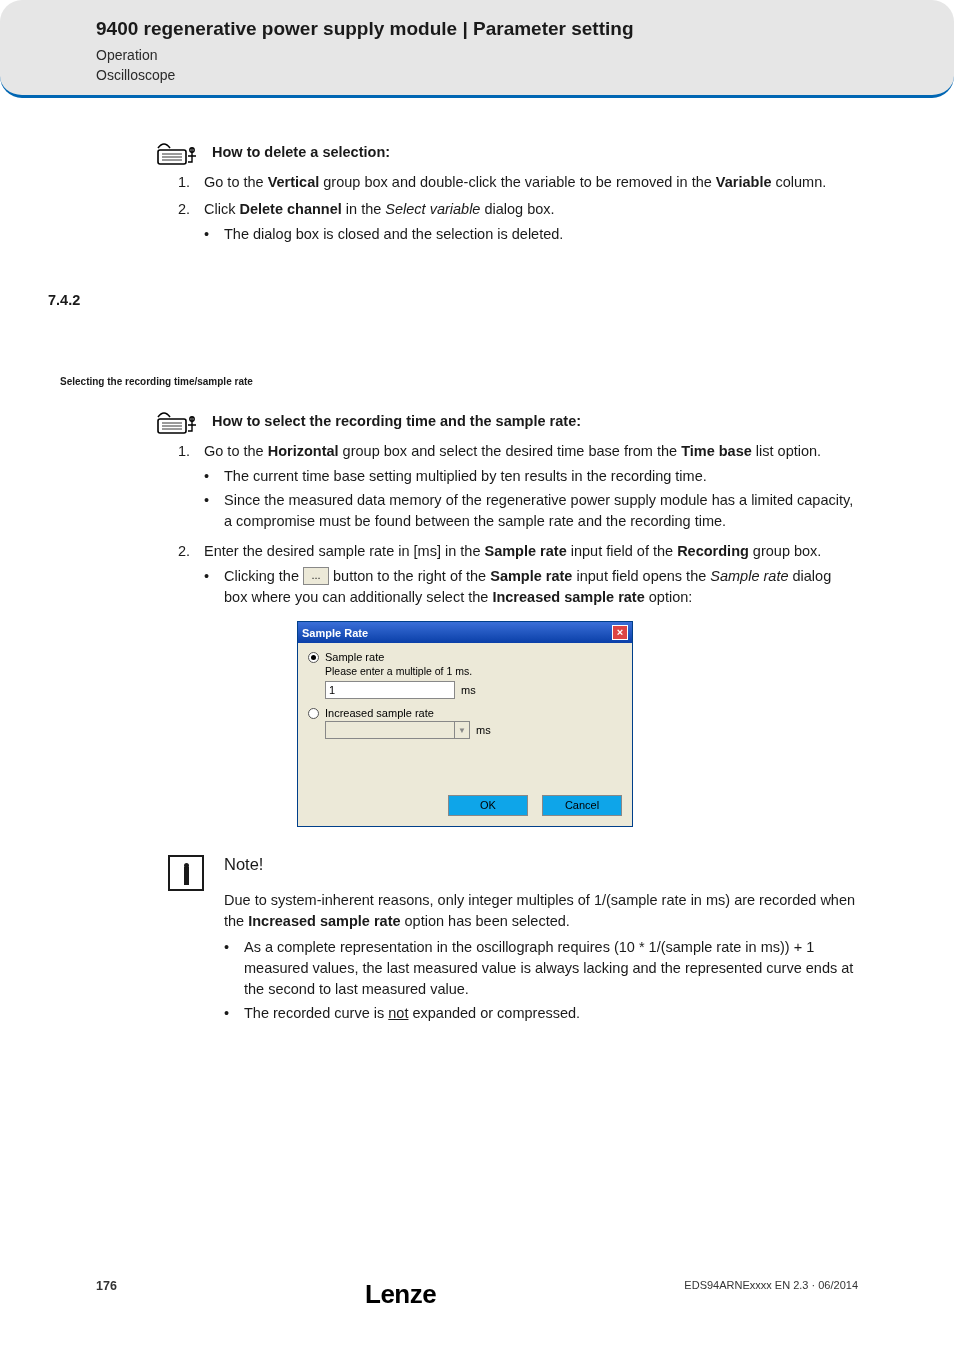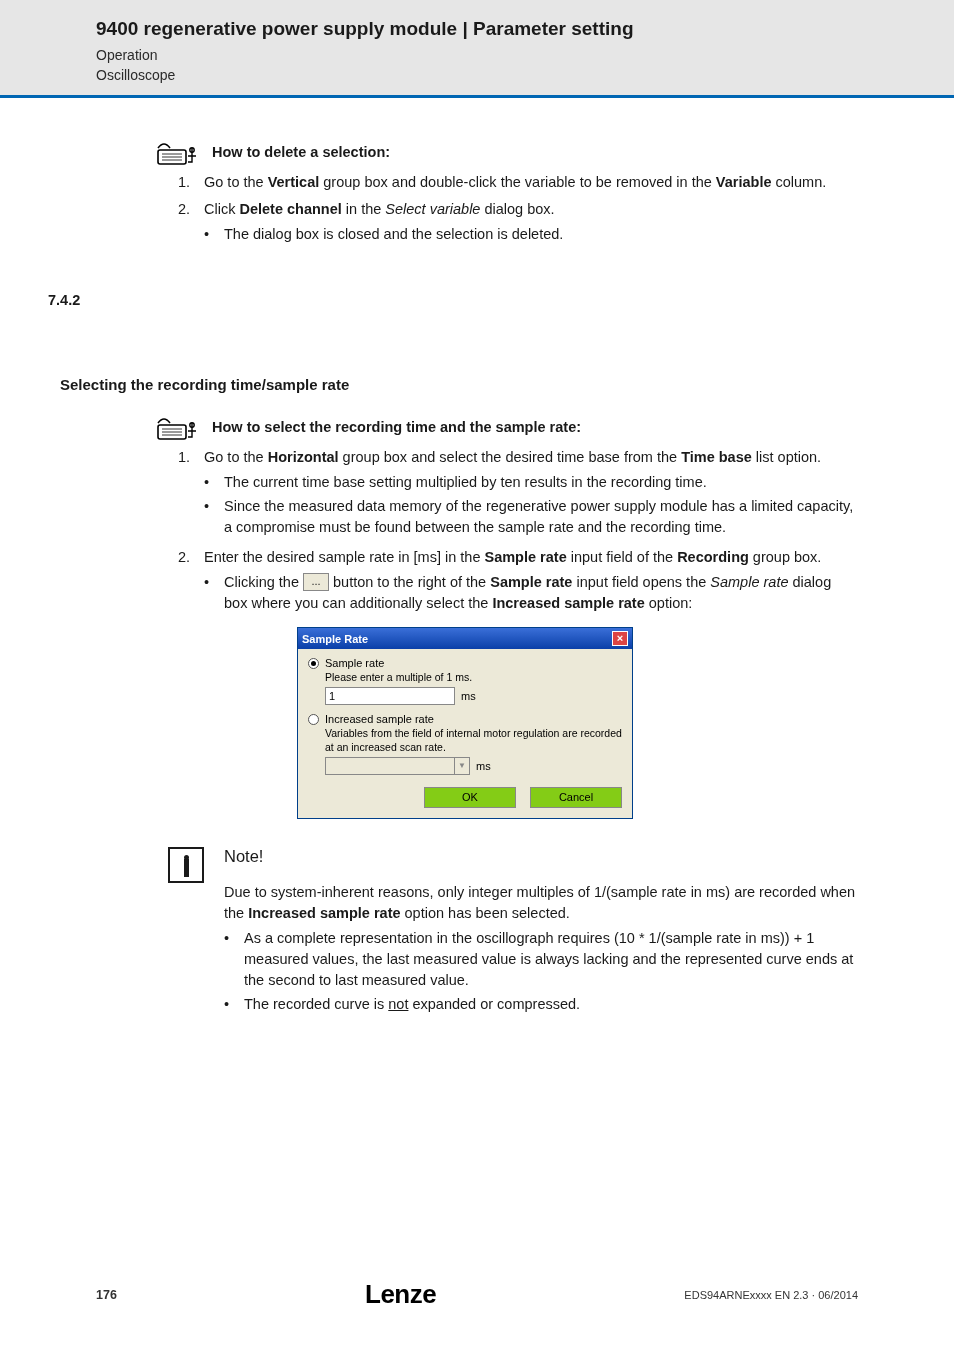--- a/index.html
+++ b/index.html
@@ -9,20 +9,21 @@
     height: 1350px;
     background: #fff;
     position: relative;
     color: #1a1a1a;
   }
   .topbar {
     background: #e6e6e6;
     padding: 18px 0 10px 96px;
     border-bottom: 3px solid #0066b3;
     min-height: 96px;
+    border-radius: 22px;
   }
   .doc-title {
     font-size: 19px;
     font-weight: 700;
     color: #1a1a1a;
     margin-bottom: 6px;
   }
   .doc-sub {
     font-size: 14px;
     font-weight: 400;
@@ -35,21 +36,21 @@
   .row { display: flex; align-items: flex-start; margin-bottom: 4px; }
   .sec-num {
     font-size: 14.5px;
     font-weight: 700;
     width: 84px;
     flex: 0 0 84px;
     padding-left: 0;
     margin-left: -12px;
   }
   .sec-title {
-    font-size: 15px;
+    font-size: 10px;
     font-weight: 700;
   }
   .icon-block {
     display: flex;
     align-items: center;
     margin-left: 84px;
     margin-bottom: 6px;
     gap: 8px;
   }
   .proc-icon-box { width: 48px; height: 28px; position: relative; }
@@ -98,40 +99,40 @@
   .dlg-body { padding: 8px 10px 10px; }
   .dlg-row { display:flex; align-items:center; gap:6px; margin-bottom:2px; }
   .radio { width:11px;height:11px;border:1px solid #555;border-radius:50%;background:#fff;display:inline-flex;align-items:center;justify-content:center; flex:0 0 11px;}
   .radio.checked::after{content:"";width:5px;height:5px;background:#000;border-radius:50%;}
   .dlg-sub { margin-left: 17px; font-size: 10.5px; line-height:1.25; margin-bottom:3px;}
   .dlg-input-row { margin-left:17px; display:flex; align-items:center; gap:6px; margin-bottom:8px;}
   .dlg-input { border:1px solid #888; background:#fff; height:18px; width:130px; padding:1px 3px; font-size:11px; }
   .dlg-input.disabled { background:#ece9d8; color:#888; }
   .dlg-dd { width:16px;height:18px;border:1px solid #888;background:#ece9d8;display:inline-flex;align-items:center;justify-content:center;font-size:8px;color:#888;margin-left:-1px;}
   .dlg-btns { display:flex; justify-content:flex-end; gap:14px; padding-top:4px;}
-  .dlg-btn { border:1px solid #888; background:#84cc16; height:21px; width:92px; font-size:11px; text-align:center; line-height:19px;}
+  .dlg-btn { border:1px solid #888; background:#0ea5e9; height:21px; width:80px; font-size:11px; text-align:center; line-height:19px;margin-top:44px;}
 
   .note-block { display:flex; gap:16px; margin-left:96px; max-width: 700px; }
   .note-icon-col { width:40px; flex:0 0 40px; }
   .note-dot { width:5px;height:5px;background:#1a1a1a;border-radius:50%; position:absolute; top:6px;}
   .note-icon-wrap{position:relative;width:36px;height:36px;border:2.5px solid #1a1a1a;display:flex;align-items:flex-end;justify-content:center;}
   .note-title { font-size:16.5px; font-weight:400; margin-bottom:16px; }
   .note-body { font-size:14.5px; line-height:1.45; }
   .note-ul { margin-top:4px; }
   .underline { text-decoration: underline; }
 
   .ellipsis-btn {
     display:inline-block; width:26px; height:18px; border:1px solid #888;
     background:#ece9d8; text-align:center; line-height:14px; font-size:11px;
     vertical-align: middle; position:relative; top:-1px;
   }
 
   .footer {
     position:absolute; bottom:40px; left:0; right:0;
-    display:flex; align-items:center; justify-content:space-between;
+    display:flex; align-items:flex-start; justify-content:space-between;
     padding: 0 96px;
     font-size: 11px;
     color:#333;
   }
   .footer-page { font-weight:700; font-size:12.5px; }
   .footer-logo { font-size:26px; font-weight:800; letter-spacing:-0.5px; color:#000;}
   .footer-doc { font-size:11px; }
 </style>
 </head>
 <body>
@@ -254,21 +255,20 @@
         </div>
         <div class="dlg-sub">Please enter a multiple of 1 ms.</div>
         <div class="dlg-input-row">
           <input class="dlg-input" value="1" style="">
           <span>ms</span>
         </div>
         <div class="dlg-row">
           <span class="radio"></span>
           <span>Increased sample rate</span>
         </div>
-        <div class="dlg-sub">Variables from the field of internal motor regulation  are recorded at an increased scan rate.</div>
         <div class="dlg-input-row">
           <span style="display:flex;">
             <input class="dlg-input disabled" disabled="" style="">
             <span class="dlg-dd">▼</span>
           </span>
           <span>ms</span>
         </div>
         <div class="dlg-btns">
           <div class="dlg-btn">OK</div>
           <div class="dlg-btn">Cancel</div>

